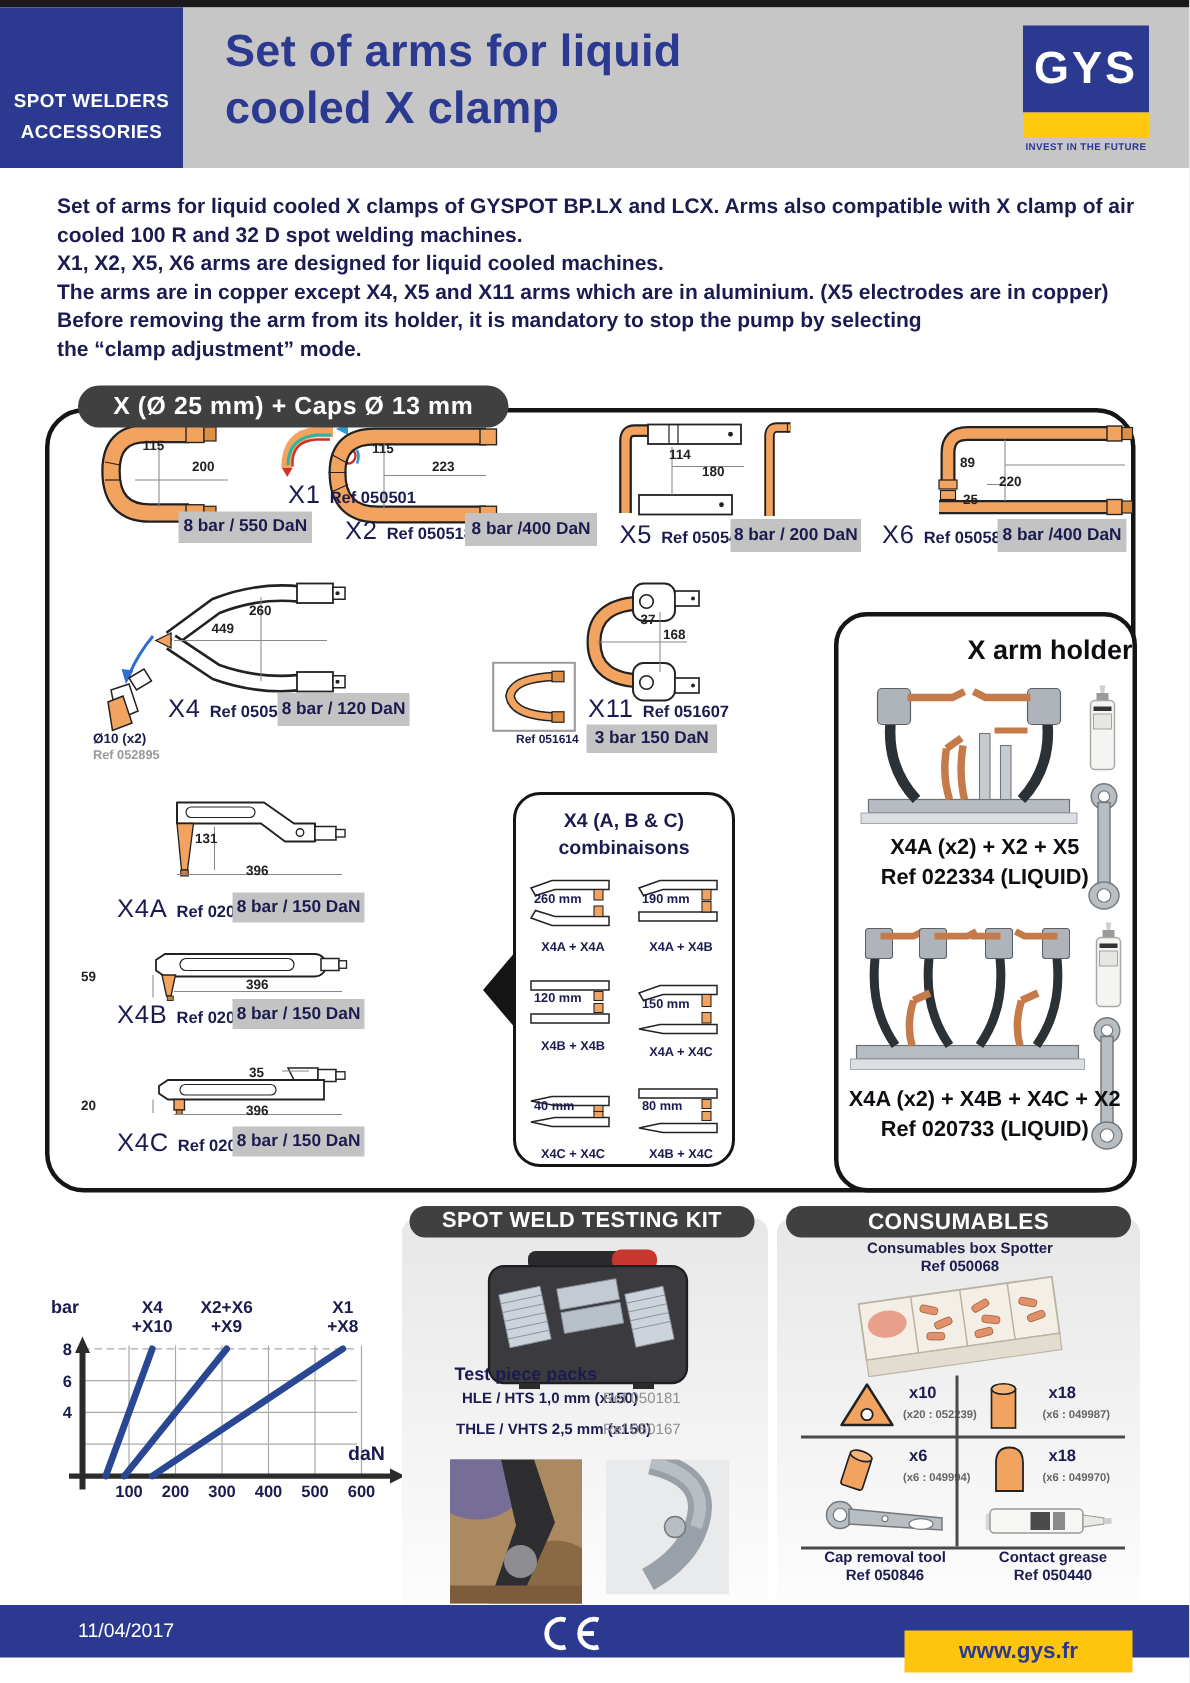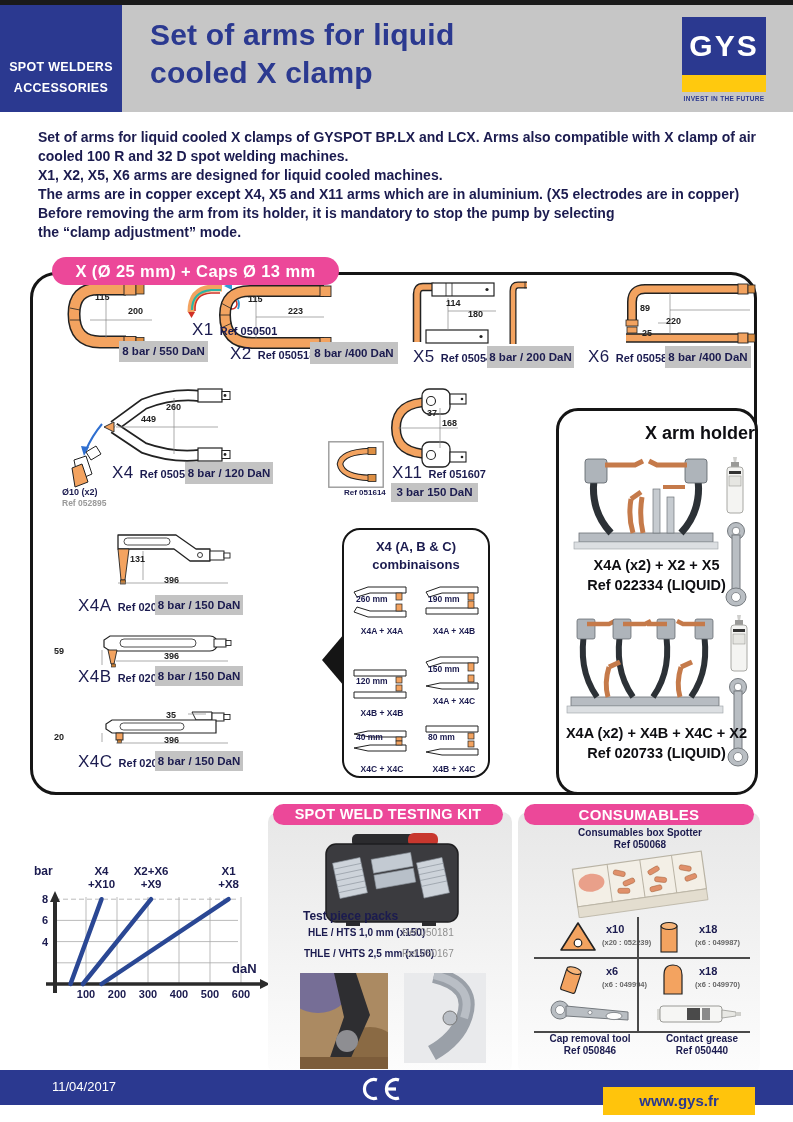--- a/index.html
+++ b/index.html
@@ -12,21 +12,21 @@
   .page-title{left:150px;top:16px;width:520px;color:#2b3990;font-weight:bold;font-size:30px;line-height:38px;letter-spacing:.2px}
   .logo{left:682px;top:17px;width:84px}
   .logo-blue{width:84px;height:58px;background:#2b3990;color:#fff;font-weight:bold;font-size:30px;letter-spacing:2px;text-align:center;line-height:58px}
   .logo-yellow{width:84px;height:17px;background:#ffc90e}
   .logo-tagline{width:84px;text-align:center;font-size:6.5px;font-weight:bold;color:#2b3990;letter-spacing:.3px;margin-top:3px}
   
   .intro{left:38px;top:128px}
   .intro-line{font-size:14px;font-weight:bold;color:#1b1b4f;line-height:19px;white-space:nowrap}
   
   .main-box{left:30px;top:272px;width:727px;height:523px;border:3px solid #151515;border-radius:26px;background:#fff;box-sizing:border-box}
-  .pill{background:#ec4899;border-radius:14px;color:#fff;font-weight:bold;text-align:center;z-index:3}
+  .pill{background:#404040;border-radius:14px;color:#fff;font-weight:bold;text-align:center;z-index:3}
   .section-pill{left:52px;top:257px;width:287px;height:28px;font-size:16.5px;line-height:28px;letter-spacing:.4px}
   .holder-box{left:556px;top:408px;width:202px;height:387px;border:3.5px solid #151515;border-radius:22px;background:#fff;box-sizing:border-box;z-index:2}
   .combo-box{left:342px;top:528px;width:148px;height:250px;border:2.5px solid #151515;border-radius:18px;background:#fff;box-sizing:border-box;z-index:2}
   .combo-chevron{left:322px;top:634px;width:0;height:0;border-top:26px solid transparent;border-bottom:26px solid transparent;border-right:22px solid #151515;z-index:1}
   
   .name-row{display:flex;align-items:baseline;gap:6px;color:#1b1b4f;white-space:nowrap;z-index:2}
   .arm-name{font-size:17px;letter-spacing:.5px}
   .arm-ref{font-size:11px;font-weight:bold}
   .badge{background:#c3c3c3;color:#1b1b4f;font-weight:bold;font-size:11.5px;text-align:center;white-space:nowrap;z-index:2}
   .dim{font-size:9px;color:#222;font-weight:600;z-index:2;white-space:nowrap}
@@ -326,21 +326,21 @@
     <div class="combo-cell" style="left:78px;top:52px">
       <svg width="64" height="40" viewBox="0 0 64 40">
           <path d="M4,10 L18,5 H56 V11 H20 L7,15 Z" fill="#fff" stroke="#222"></path>
           <path d="M4,32 H56 V26 H4 Z" fill="#fff" stroke="#222"></path>
           <rect x="46" y="11" width="6" height="7" fill="#f3a360" stroke="#222" stroke-width="0.7"></rect>
           <rect x="46" y="19" width="6" height="7" fill="#f3a360" stroke="#222" stroke-width="0.7"></rect>
         </svg>
       <span class="combo-size">190 mm</span>
       <span class="combo-cap">X4A + X4B</span>
     </div>
-    <div class="combo-cell" style="left:6px;top:134px">
+    <div class="combo-cell" style="left:6px;top:118px">
       <svg width="64" height="40" viewBox="0 0 64 40">
           <path d="M4,12 H56 V6 H4 Z" fill="#fff" stroke="#222"></path>
           <path d="M4,34 H56 V28 H4 Z" fill="#fff" stroke="#222"></path>
           <rect x="46" y="13" width="6" height="6" fill="#f3a360" stroke="#222" stroke-width="0.7"></rect>
           <rect x="46" y="21" width="6" height="6" fill="#f3a360" stroke="#222" stroke-width="0.7"></rect>
         </svg>
       <span class="combo-size">120 mm</span>
       <span class="combo-cap">X4B + X4B</span>
     </div>
     <div class="combo-cell" style="left:78px;top:122px">

